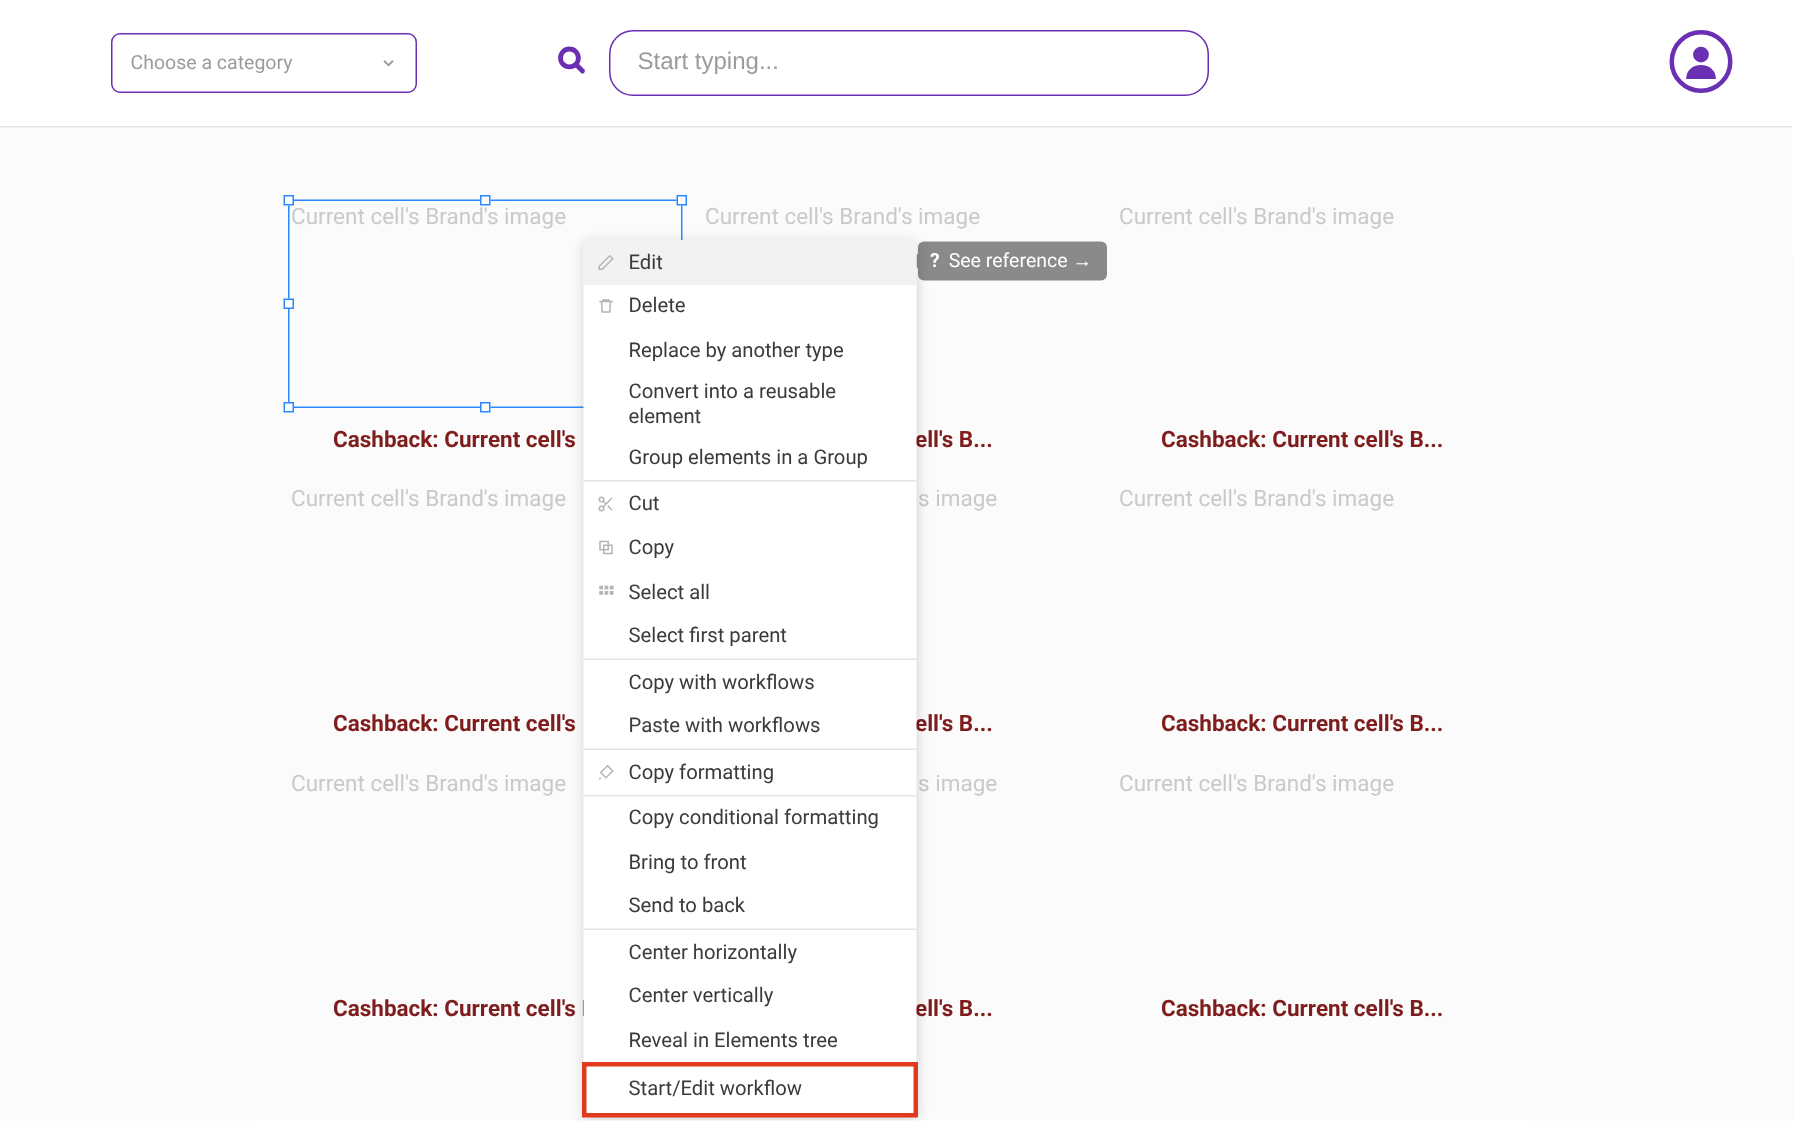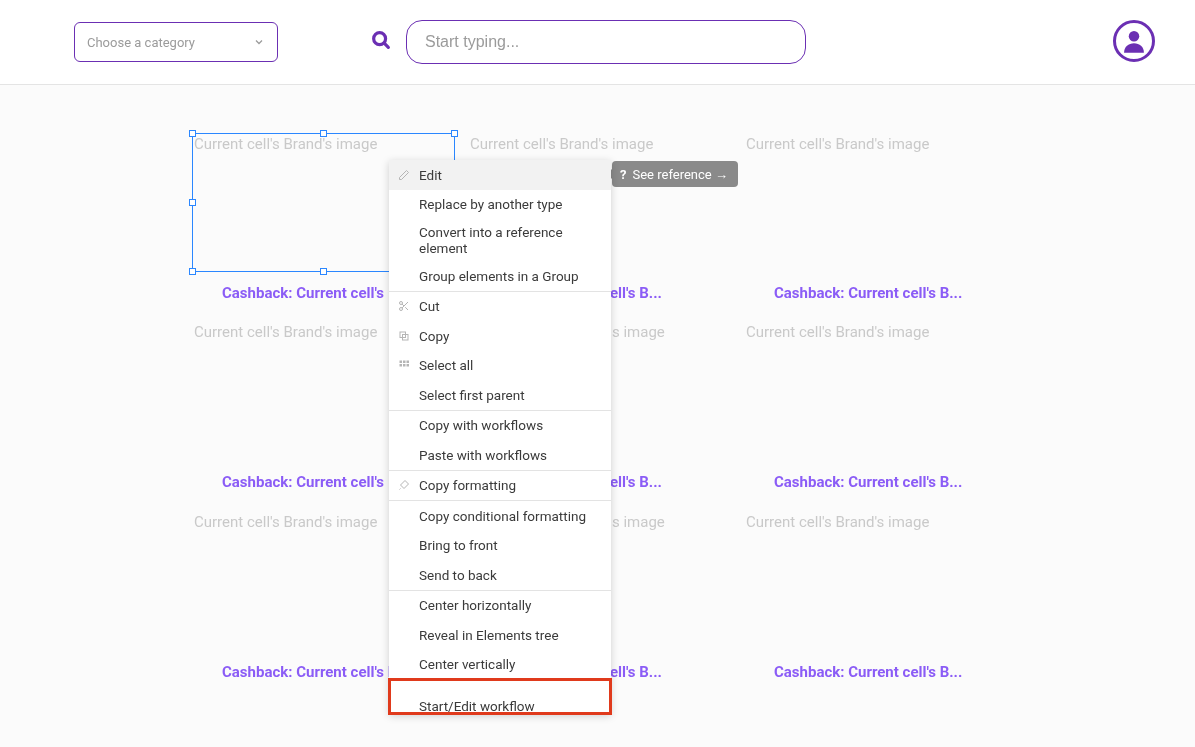--- a/index.html
+++ b/index.html
@@ -91,21 +91,21 @@
   .cell {
     position: absolute;
     width: 276px;
   }
   .img-placeholder {
     color: #c9c9c9;
     font-size: 15px;
     font-weight: 400;
   }
   .cashback {
-    color: #8b5cf6;
+    color: #7f1d1d;
     font-size: 15px;
     font-weight: 700;
     white-space: nowrap;
     overflow: hidden;
     text-overflow: ellipsis;
   }
   
   .r1-img { top: 50px; }
   .r1-cb  { top: 199px; }
   .r2-img { top: 238px; }
@@ -171,21 +171,20 @@
     display: flex;
     align-items: center;
     justify-content: center;
   }
   .ctx-sep { height: 1px; background: #e3e3e3; }
   .ctx-item.highlight {
     outline: 3px solid #e03a1c;
     outline-offset: -2px;
     height: 35px;
     z-index: 2;
-    align-items: flex-end;
   }
 
   
   .tooltip {
     position: absolute;
     left: 612px;
     top: 76px;
     background: #8a8a8a;
     color: #fff;
     border-radius: 4px;
@@ -285,24 +284,32 @@
   <div class="ctx" id="ctx">
       <div class="ctx-item hover">
         <span class="mi">
           <svg width="12" height="12" viewBox="0 0 24 24" fill="none" stroke="currentColor" stroke-width="2">
             <path d="M17 3l4 4L7 21H3v-4z"></path>
           </svg>
         </span>
         <span>Edit</span>
       </div>
       <div class="ctx-item">
+        <span class="mi">
+          <svg width="12" height="12" viewBox="0 0 24 24" fill="none" stroke="currentColor" stroke-width="2">
+            <path d="M3 6h18M8 6V4h8v2M6 6l1 14h10l1-14"></path>
+          </svg>
+        </span>
+        <span>Delete</span>
+      </div>
+      <div class="ctx-item">
         <span>Replace by another type</span>
       </div>
       <div class="ctx-item tall">
-        <span>Convert into a reference element</span>
+        <span>Convert into a reusable element</span>
       </div>
       <div class="ctx-item">
         <span>Group elements in a Group</span>
       </div>
       <div class="ctx-sep"></div>
       <div class="ctx-item">
         <span class="mi">
           <svg width="12" height="12" viewBox="0 0 24 24" fill="none" stroke="currentColor" stroke-width="2">
             <circle cx="6" cy="6" r="3"></circle>
             <circle cx="6" cy="18" r="3"></circle>
@@ -363,23 +370,23 @@
         <span>Bring to front</span>
       </div>
       <div class="ctx-item">
         <span>Send to back</span>
       </div>
       <div class="ctx-sep"></div>
       <div class="ctx-item">
         <span>Center horizontally</span>
       </div>
       <div class="ctx-item">
+        <span>Center vertically</span>
+      </div>
+      <div class="ctx-item">
         <span>Reveal in Elements tree</span>
-      </div>
-      <div class="ctx-item">
-        <span>Center vertically</span>
       </div>
       <div class="ctx-item highlight">
         <span>Start/Edit workflow</span>
       </div>
     </div>
 
 </div>
 
 </body></html>

